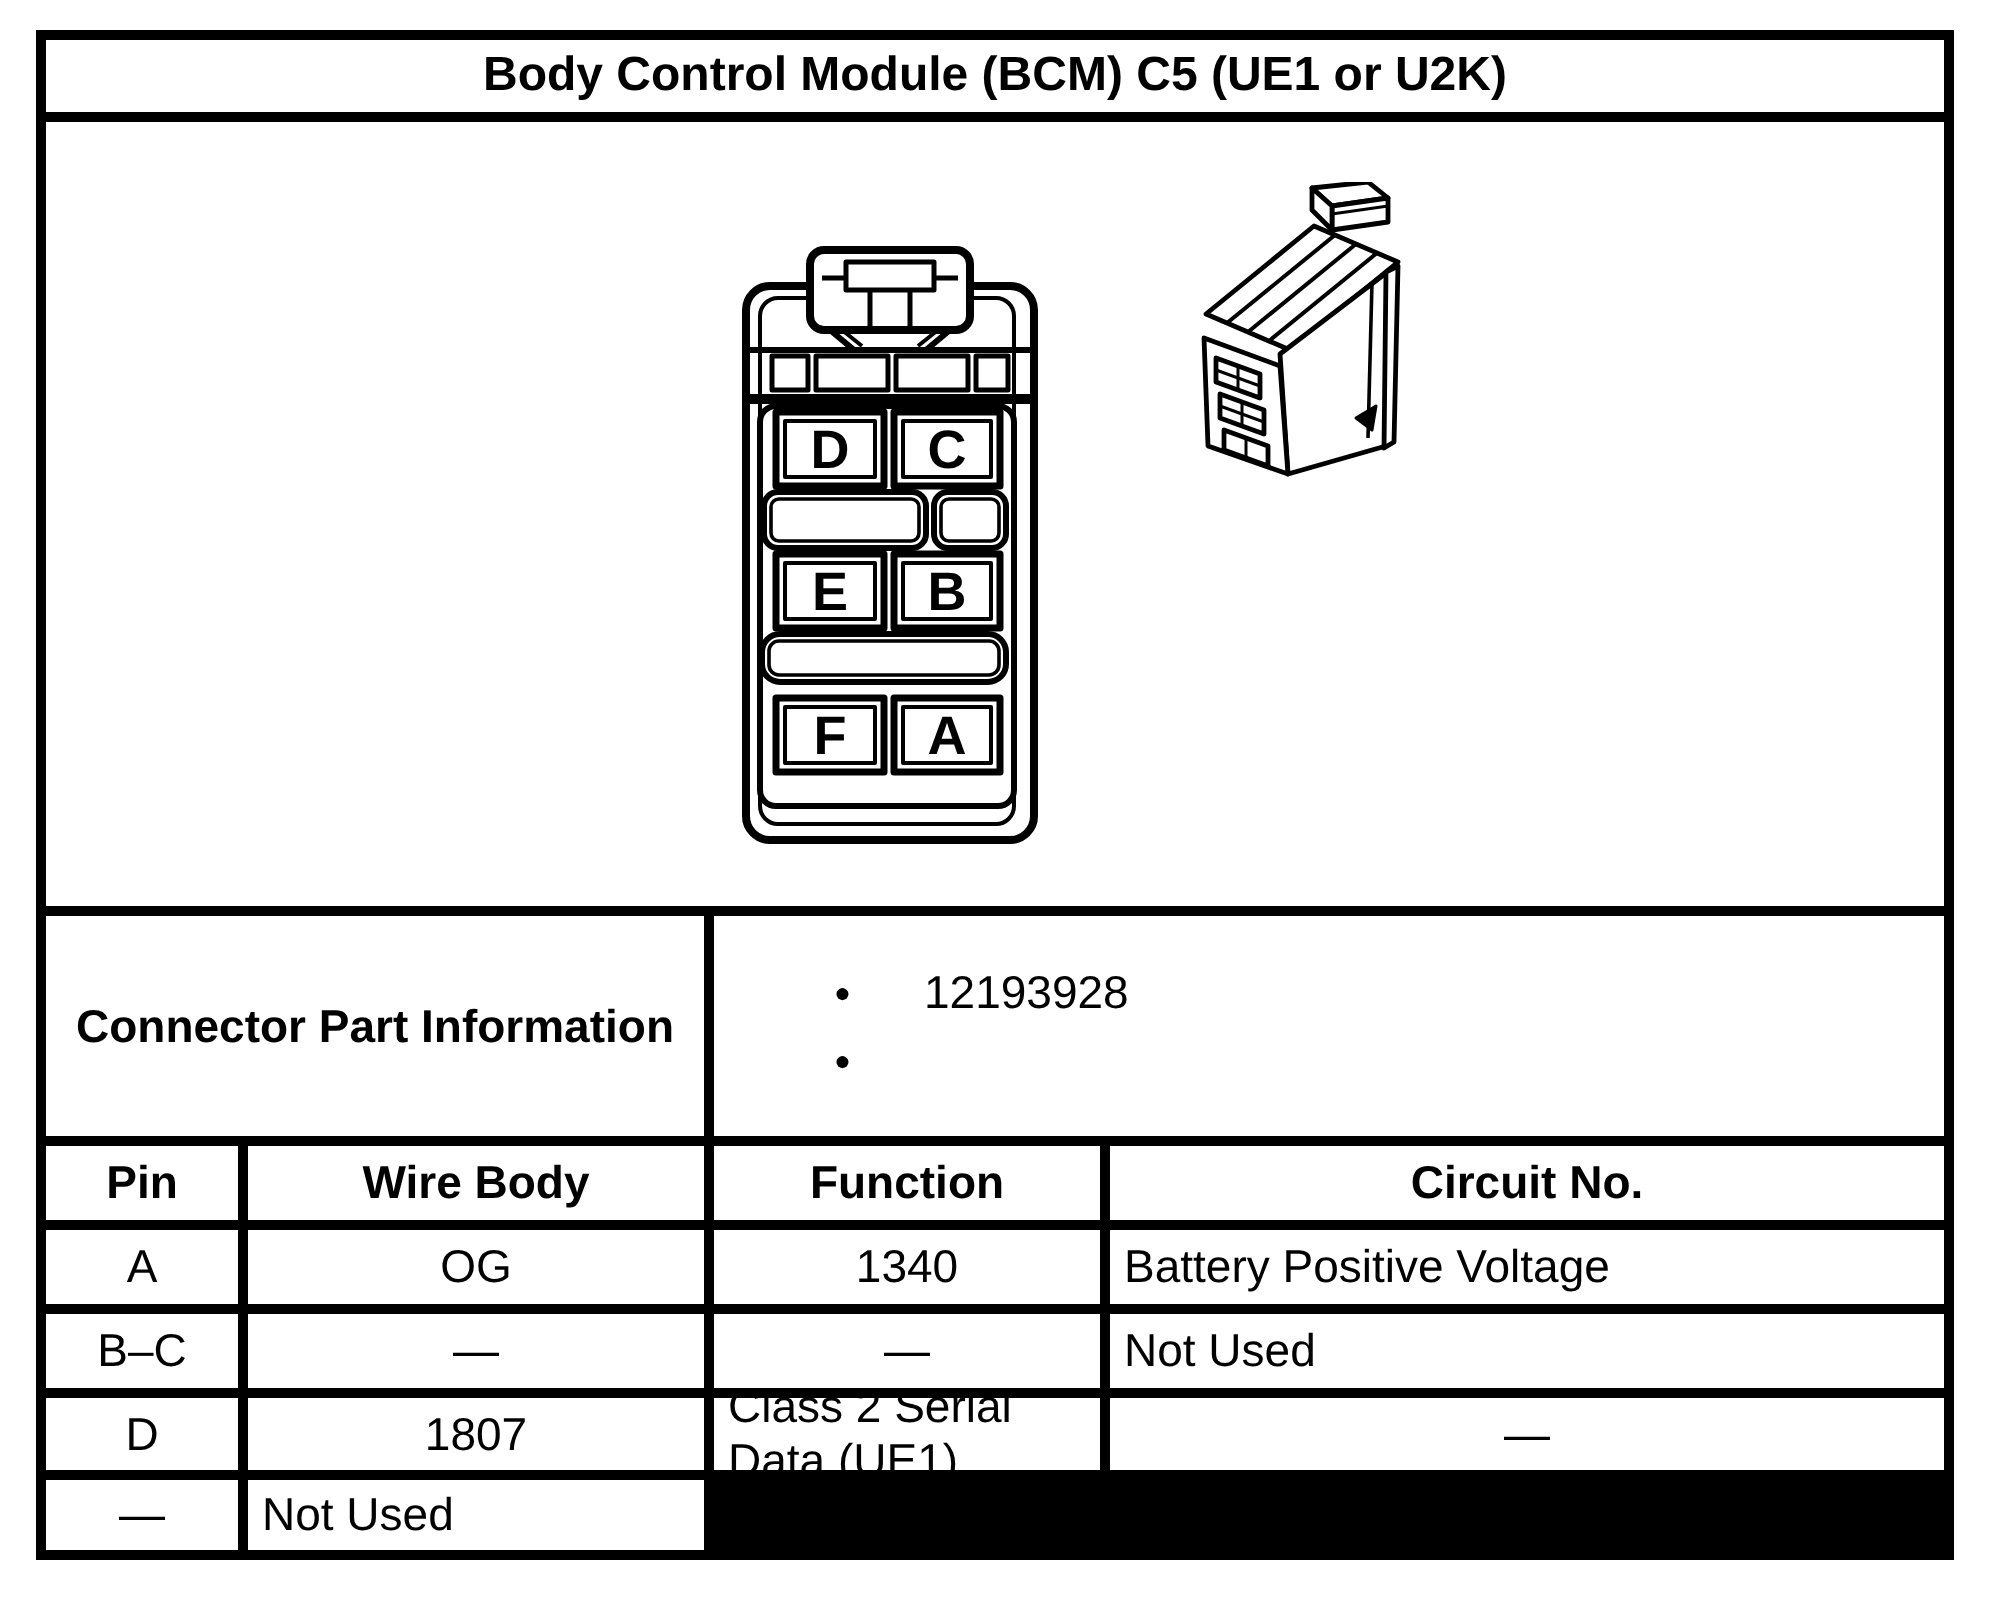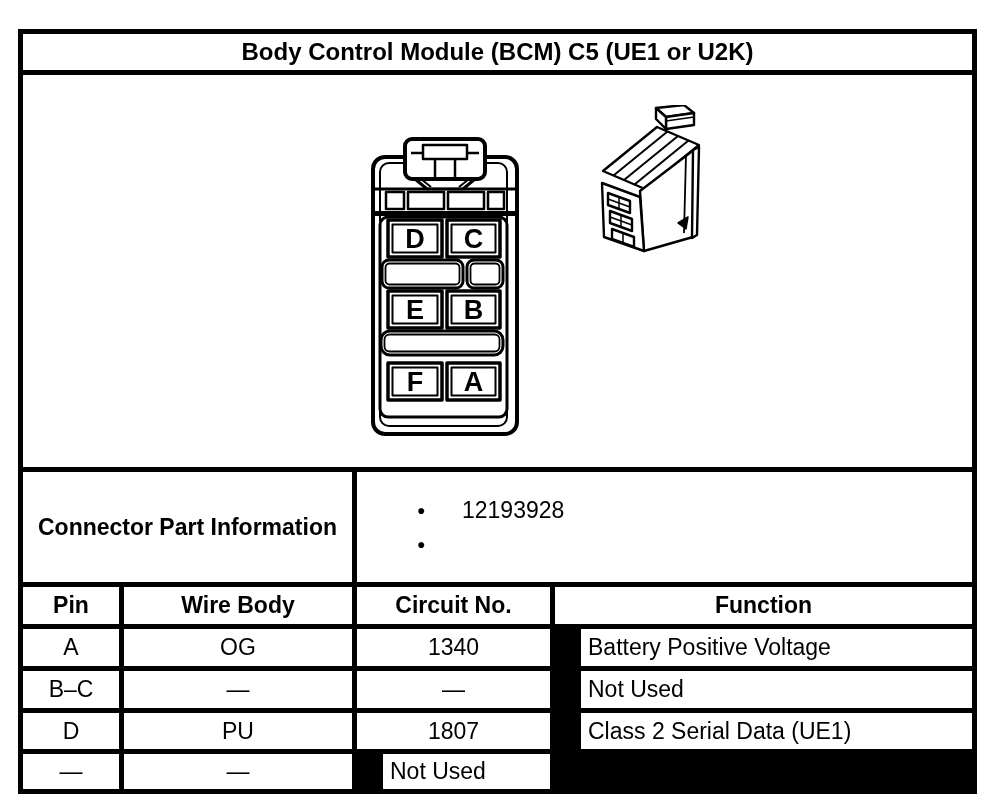--- a/index.html
+++ b/index.html
@@ -1,37 +1,37 @@
 <!DOCTYPE html>
 <html><head>
 <meta charset="utf-8">
 <style>
   html,body{margin:0;padding:0;background:#ffffff;}
   body{width:1008px;height:810px;position:relative;font-family:"Liberation Sans",sans-serif;color:#000;}
-  .sheet{position:absolute;left:18px;top:29px;}
+  .sheet{position:absolute;left:18px;top:15px;}
   .tbl{
     display:grid;
     width:949px;
     grid-template-columns:96px 228px 193px 1fr;
     grid-template-rows:36px 392px 110px 37px 37px 37px 36px 35px;
     gap:5px;
     background:#000;
     border:5px solid #000;
   }
   .cell{background:#fff;display:flex;align-items:center;overflow:hidden;}
   .center{justify-content:center;}
   .title-cell{grid-column:1/-1;font-weight:bold;font-size:24px;justify-content:center;}
   .diagram-cell{grid-column:1/-1;position:relative;}
   .cpi-label{grid-column:1/3;font-weight:bold;font-size:23px;justify-content:center;text-align:right;padding:0 4px;}
   .cpi-items{grid-column:3/-1;flex-direction:column;align-items:stretch;justify-content:center;font-size:23px;}
   .bullet-row{display:flex;align-items:center;line-height:34px;padding-left:60px;}
   .bullet{width:45px;font-size:14px;flex:0 0 45px;}
   .hdr{font-weight:bold;font-size:23px;justify-content:center;}
   .data{font-size:23px;}
-  .fn{justify-content:flex-start;padding-left:7px;margin-left:26px;}
+  .fn{justify-content:flex-start;padding-left:7px;}
   svg text{font-family:"Liberation Sans",sans-serif;font-weight:bold;}
 </style>
 </head>
 <body>
 
 <div class="sheet">
   <div class="tbl">
 
     <div class="cell title-cell">Body Control Module (BCM) C5 (UE1 or U2K)</div>
 
@@ -142,35 +142,34 @@
         <span class="bullet">●</span>
         <span>12193928</span>
       </div>
       <div class="bullet-row">
         <span class="bullet">●</span>
       </div>
     </div>
 
     <div class="cell hdr">Pin</div>
     <div class="cell hdr">Wire Body</div>
+    <div class="cell hdr">Function</div>
     <div class="cell hdr">Circuit No.</div>
-    <div class="cell hdr">Function</div>
 
     <div class="cell data center">A</div>
     <div class="cell data center">OG</div>
     <div class="cell data center">1340</div>
     <div class="cell data fn">Battery Positive Voltage</div>
 
     <div class="cell data center">B–C</div>
     <div class="cell data center">—</div>
     <div class="cell data center">—</div>
     <div class="cell data fn">Not Used</div>
 
     <div class="cell data center">D</div>
-    <div class="cell data center">PU</div>
     <div class="cell data center">1807</div>
     <div class="cell data fn">Class 2 Serial Data (UE1)</div>
 
     <div class="cell data center">—</div>
     <div class="cell data center">—</div>
     <div class="cell data fn">Not Used</div>
 
   </div>
 </div>
 

